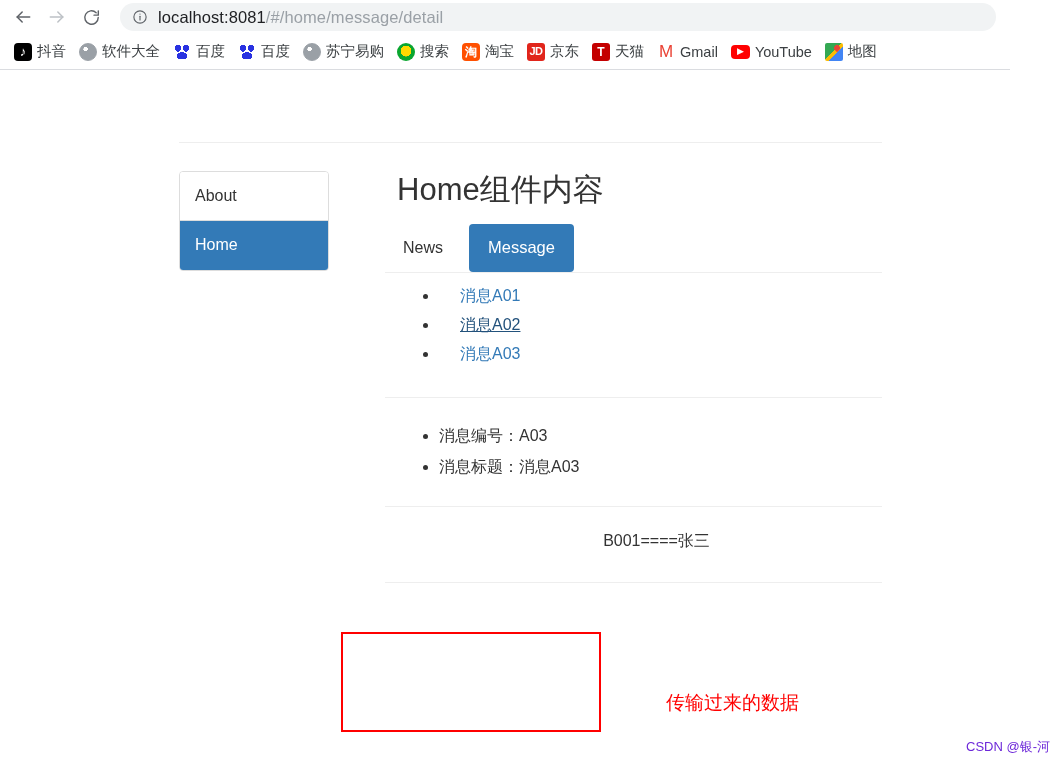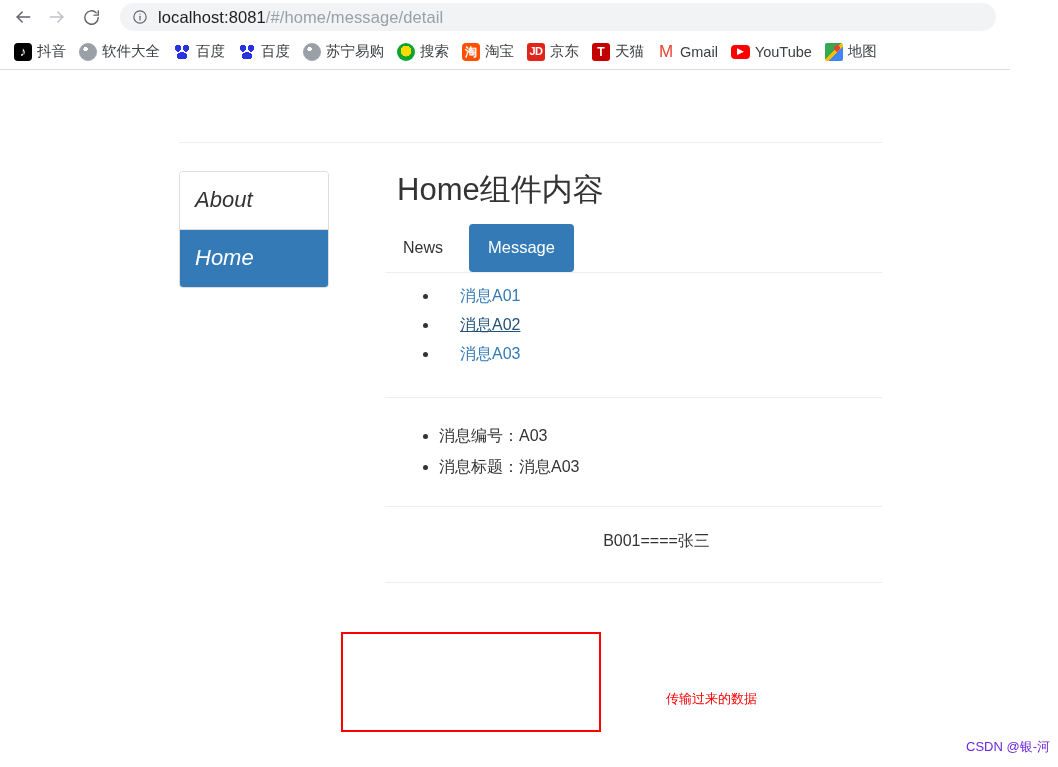--- a/index.html
+++ b/index.html
@@ -186,26 +186,25 @@
   .col-main { flex: 1 1 auto; padding-left: 56px; }
 
   .list-group {
     border: 1px solid #dddddd;
     border-radius: 4px;
     overflow: hidden;
     background: #fff;
   }
   .list-group-item {
     padding: 13px 15px;
-    font-size: 22px;
+    font-size: 16px;
     color: #333;
     background: #fff;
     border-bottom: 1px solid #dddddd;
     line-height: 1.4;
-    font-style: italic;
   }
   .list-group-item:last-child { border-bottom: none; }
   .list-group-item.active {
     background: #337ab7;
     color: #ffffff;
   }
 
   h2.section-title {
     font-size: 31px;
     font-weight: 400;
@@ -297,21 +296,21 @@
     top: 562px;
     width: 260px;
     height: 100px;
     border: 2px solid #ff0000;
     pointer-events: none;
   }
   .red-note {
     position: absolute;
     left: 666px;
     top: 620px;
-    font-size: 13px;
+    font-size: 19px;
     color: #ff0000;
     white-space: nowrap;
     font-family: "DejaVu Sans", "Liberation Sans", sans-serif;
   }
   .watermark {
     position: absolute;
     right: 8px;
     bottom: 8px;
     font-size: 13px;
     color: #6d28d9;

